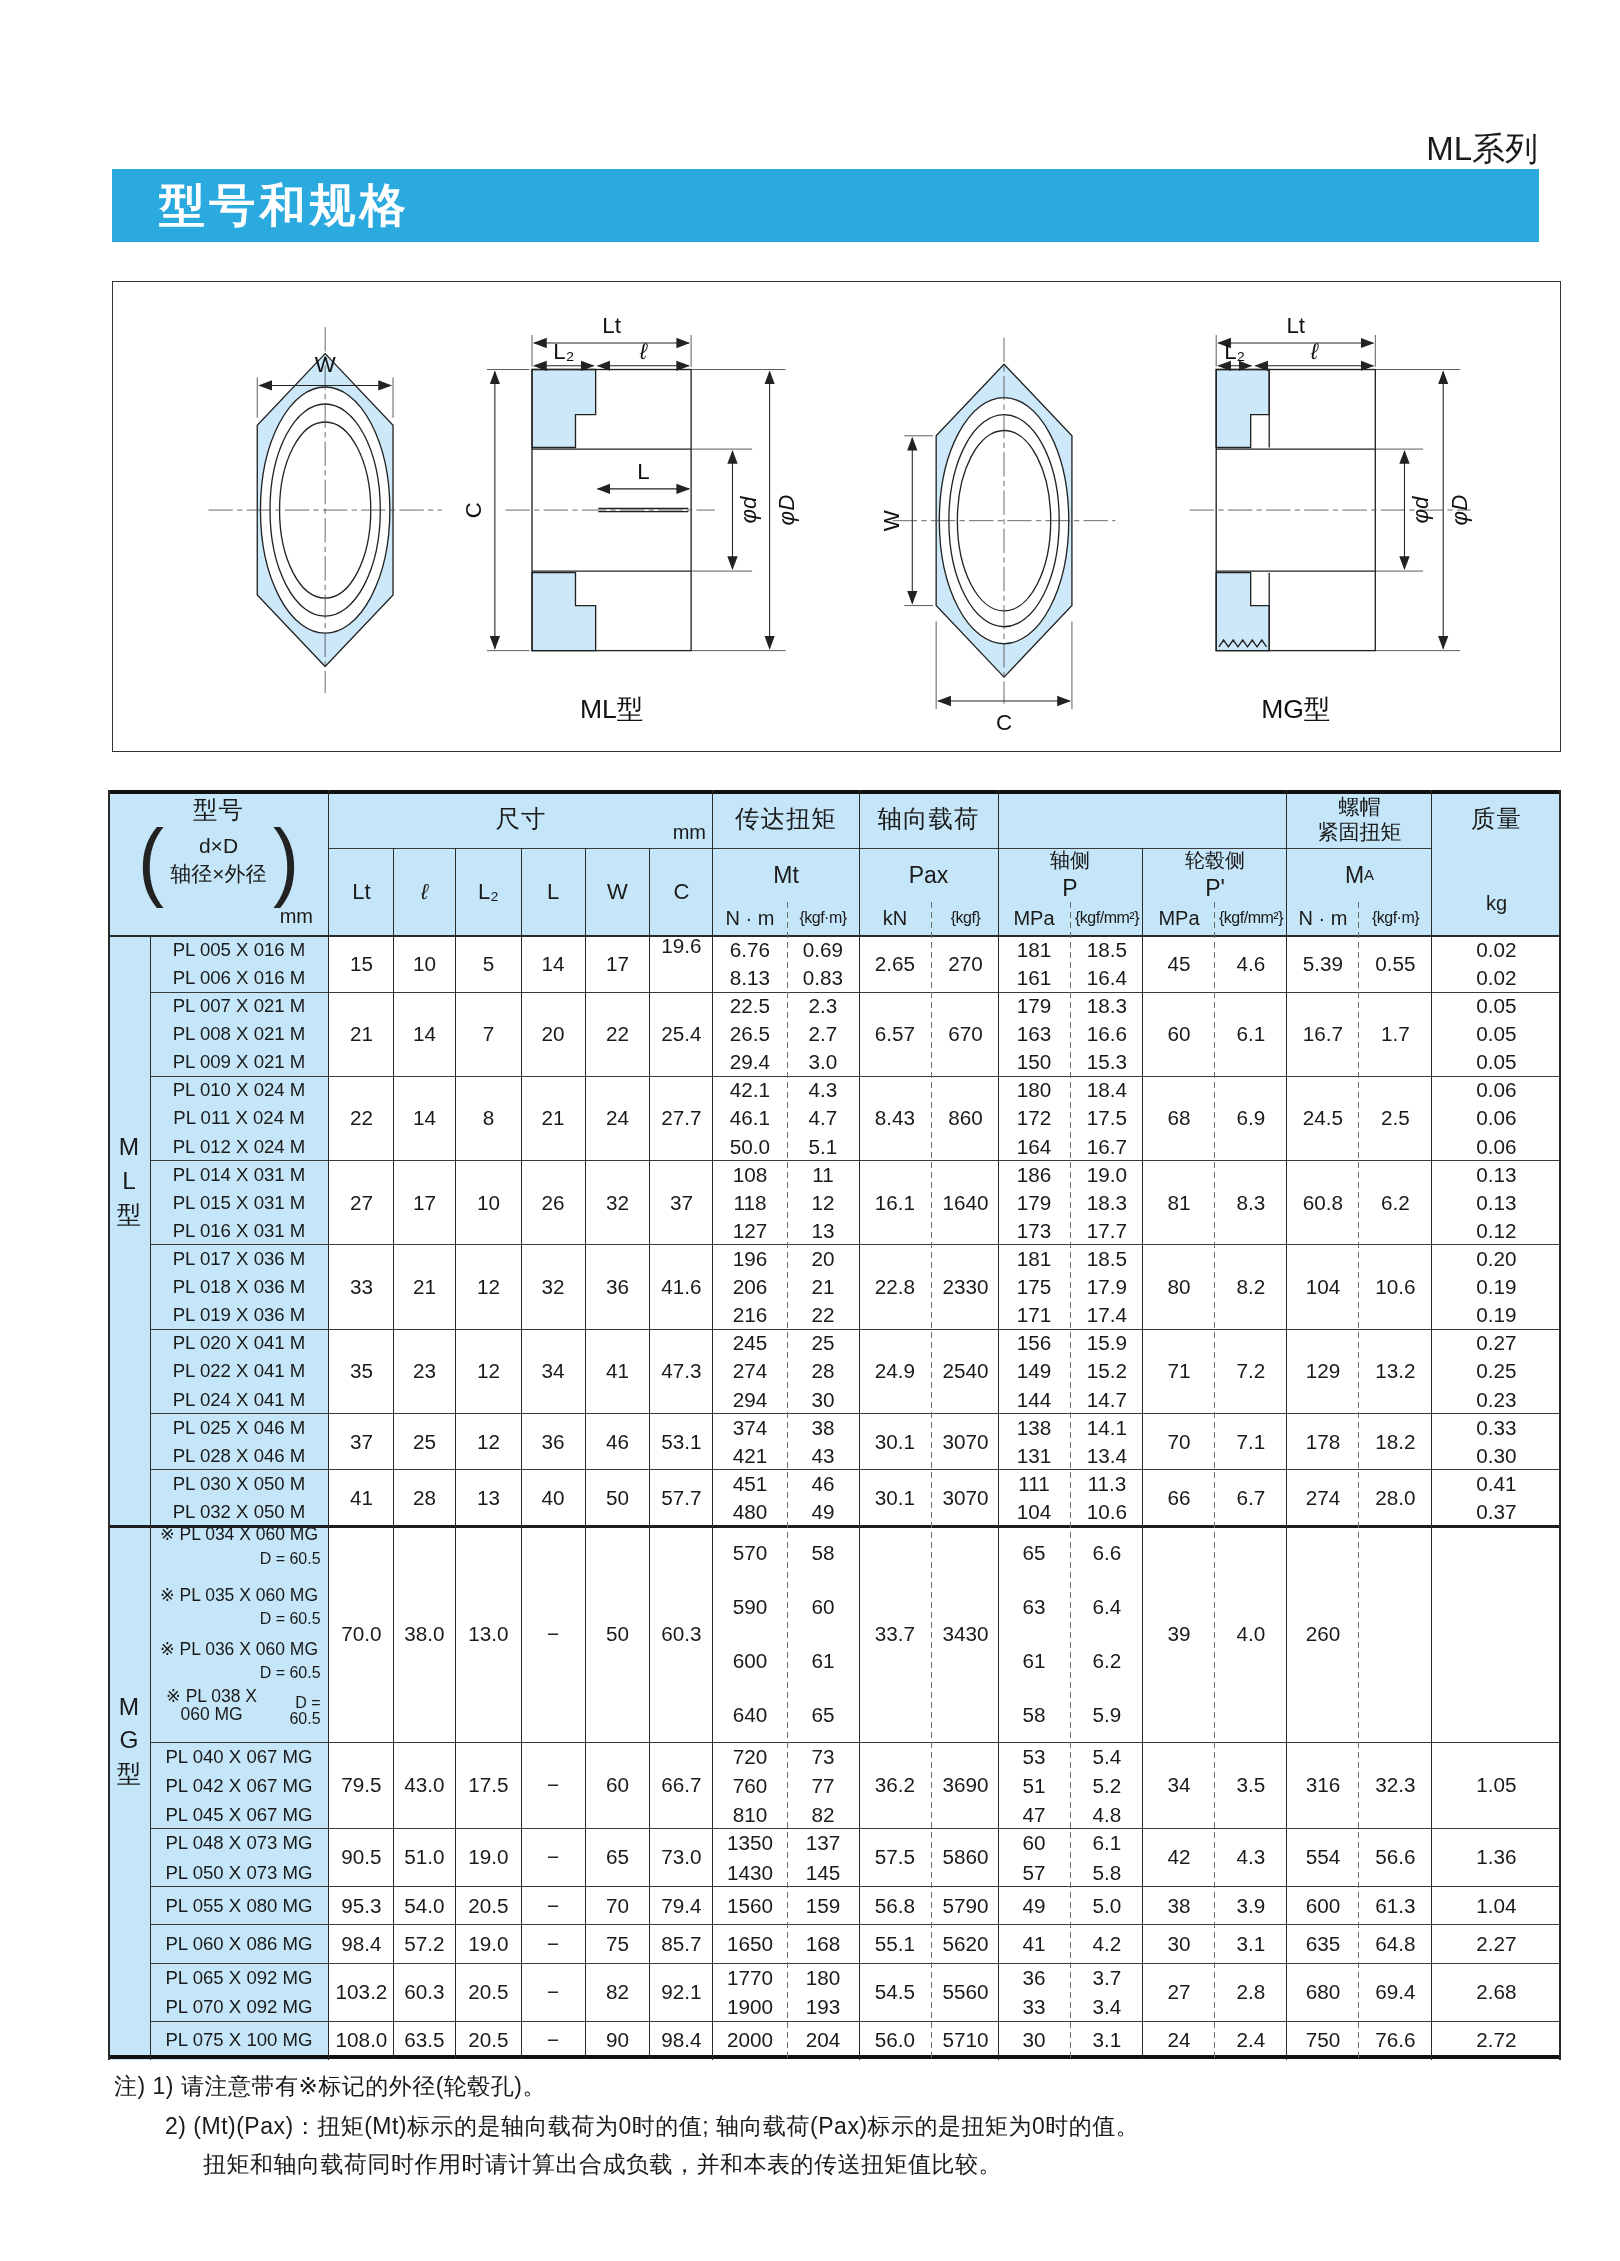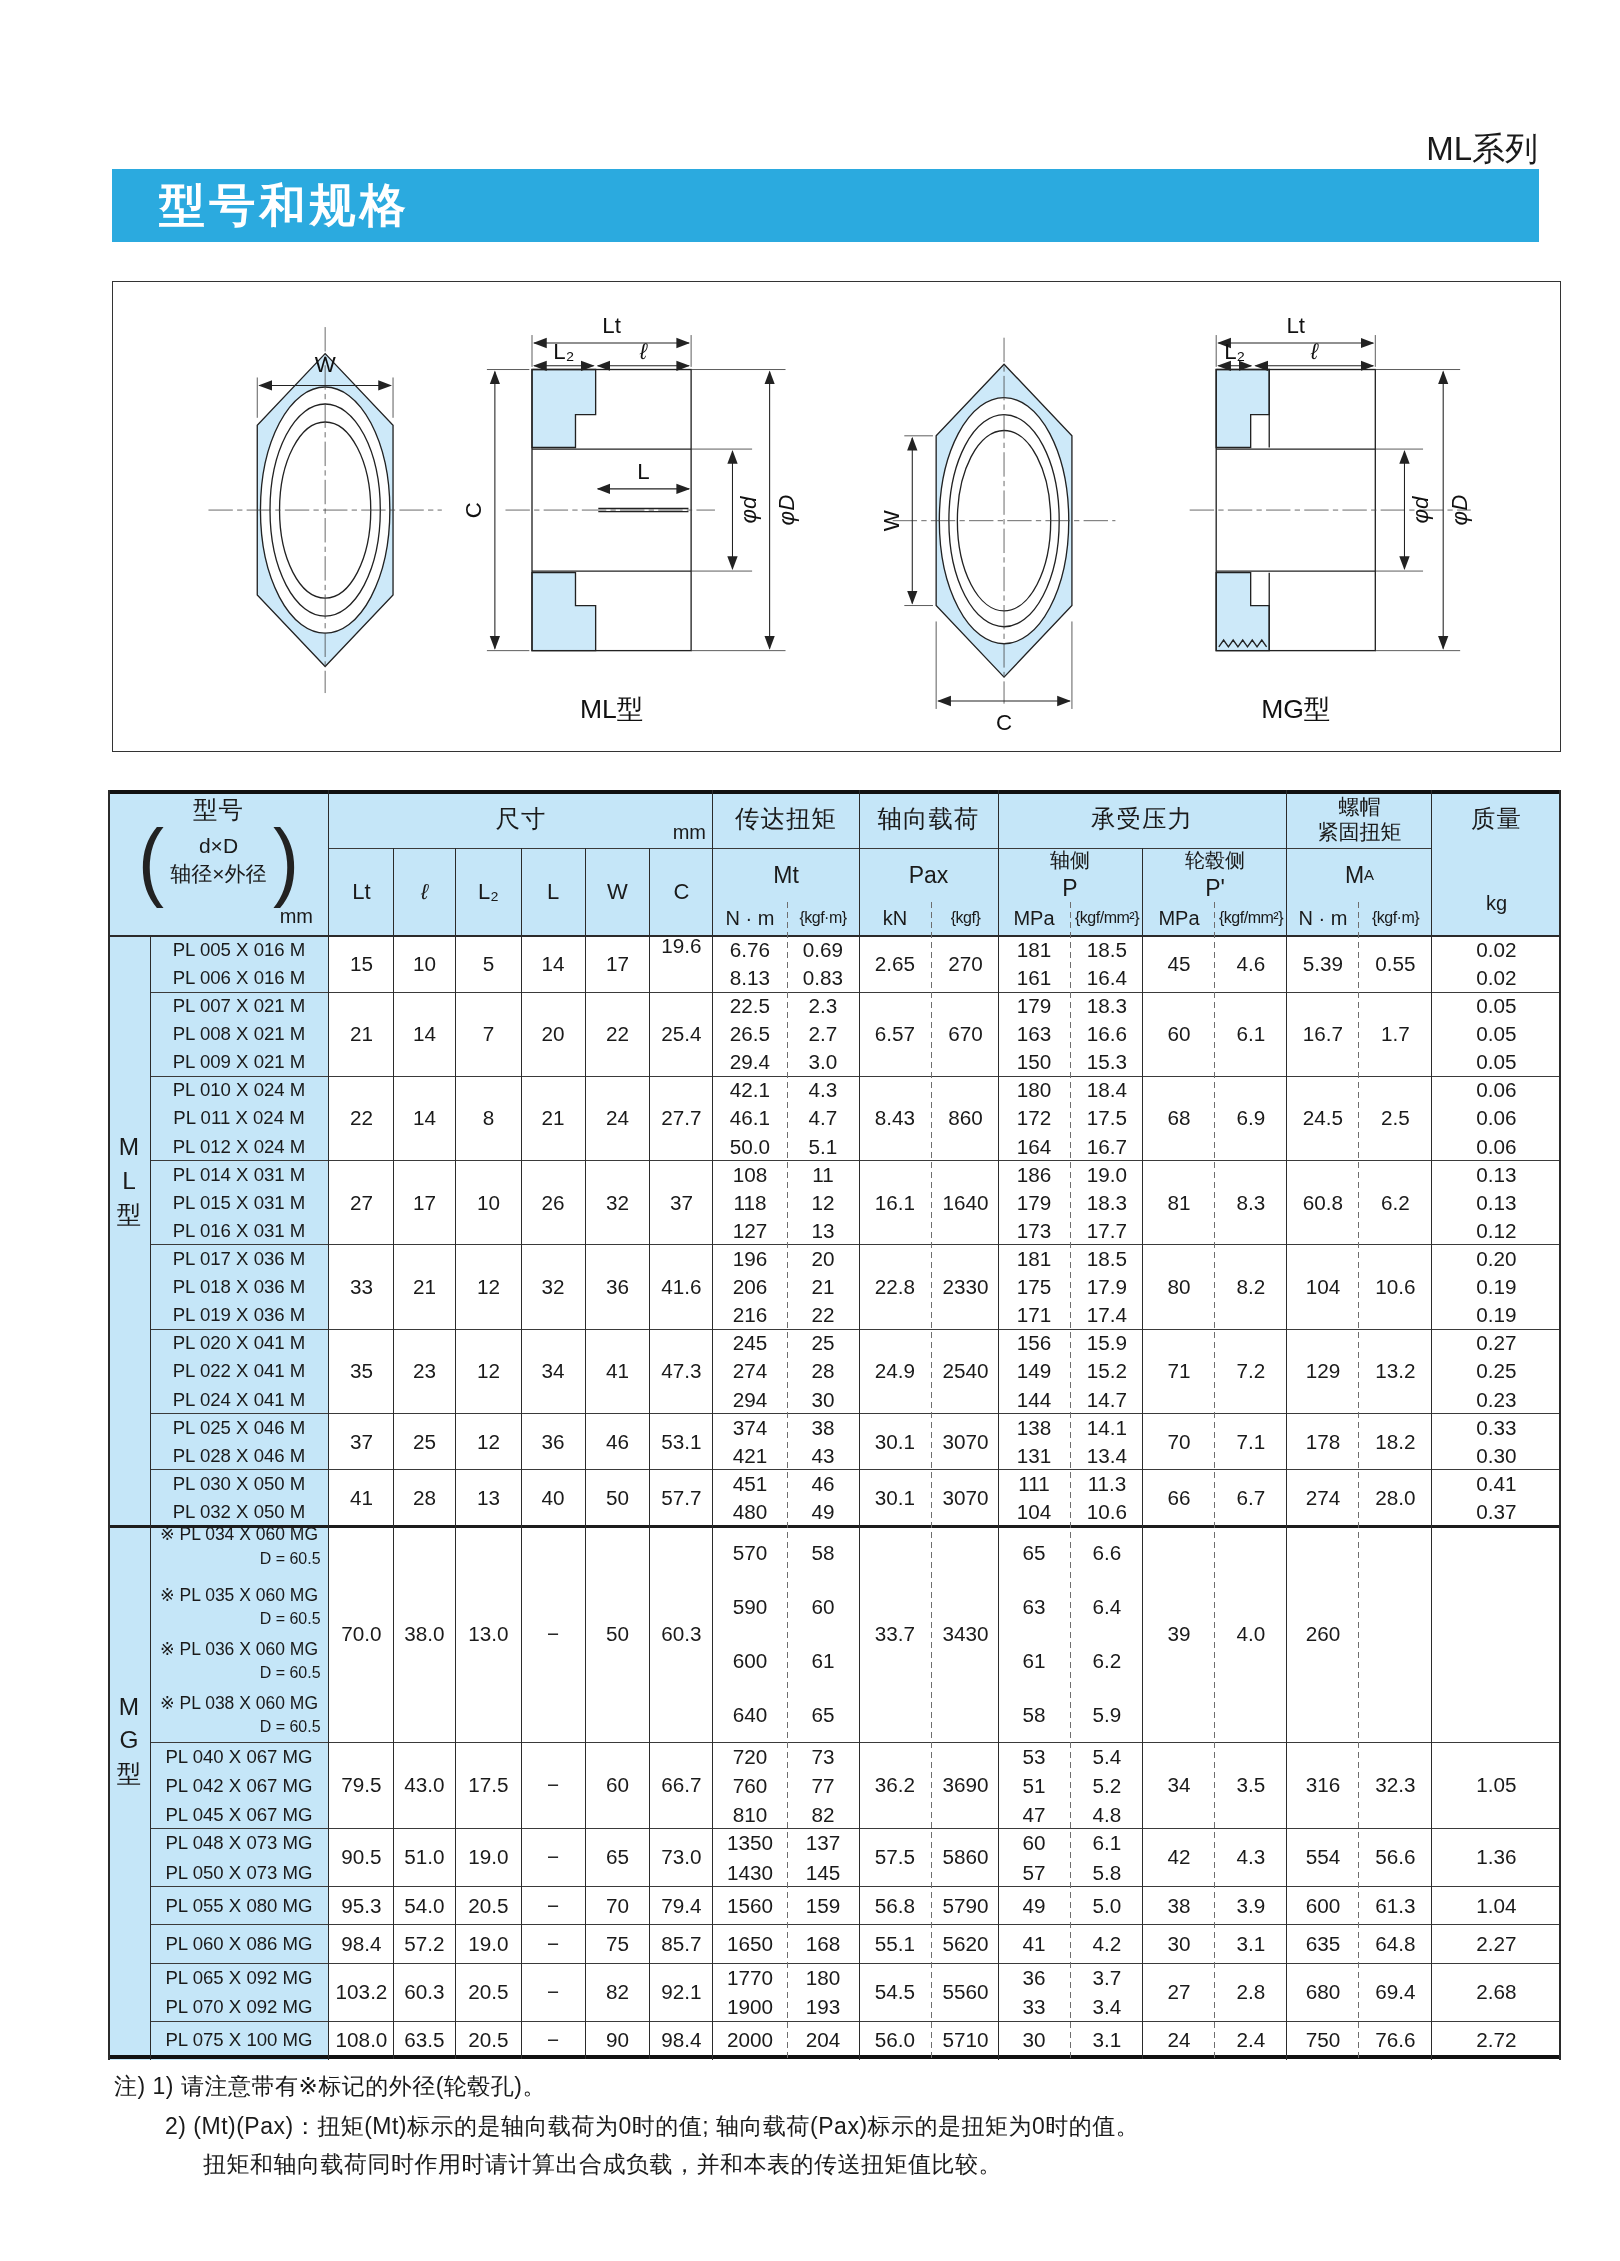--- a/index.html
+++ b/index.html
@@ -192,21 +192,20 @@
   <div class="cell ghead" style="left:605px;top:0;width:146px;height:58px;">传达扭矩</div>
   <div class="cell sym" style="left:605px;top:58px;width:146px;height:54px;">Mt</div>
   <div class="cell unit" style="left:605px;top:112px;width:74px;height:33px;">N · m</div>
   <div class="cell unitb" style="left:679px;top:112px;width:72px;height:33px;">{kgf·m}</div>
 
   <div class="cell ghead" style="left:751px;top:0;width:139px;height:58px;">轴向载荷</div>
   <div class="cell sym" style="left:751px;top:58px;width:139px;height:54px;">Pax</div>
   <div class="cell unit" style="left:751px;top:112px;width:72px;height:33px;">kN</div>
   <div class="cell unitb" style="left:824px;top:112px;width:67px;height:33px;">{kgf}</div>
 
-  <div class="cell ghead" style="left:890px;top:0;width:288px;height:58px;">承受压力</div>
   <div class="cell sublab" style="left:890px;top:58px;width:144px;height:54px;">
     <span style="display:flex;flex-direction:column;gap:1.1px;">
       <span>轴侧</span>
       <span class="sym">P</span>
     </span>
   </div>
   <div class="cell sublab" style="left:1035px;top:58px;width:144px;height:54px;">
     <span style="display:flex;flex-direction:column;align-items:center;gap:1.1px;">
       <span>轮毂侧</span>
       <span class="sym">P'</span>
@@ -484,21 +483,21 @@
       <div class="cell num" style="left: 890px; top: 790px; width: 72px; height: 54px;">63</div>
       <div class="cell num" style="left: 963px; top: 790px; width: 72px; height: 54px;">6.4</div>
       <div class="cell" style="left: 42px; top: 844px; width: 178px; height: 54px; flex-direction: column; justify-content: center; align-items: stretch;">
         <div class="mline">※ PL 036 X 060 MG</div>
         <div class="mline2">D = 60.5</div>
       </div>
       <div class="cell num" style="left: 605px; top: 844px; width: 74px; height: 54px;">600</div>
       <div class="cell num" style="left: 679px; top: 844px; width: 72px; height: 54px;">61</div>
       <div class="cell num" style="left: 890px; top: 844px; width: 72px; height: 54px;">61</div>
       <div class="cell num" style="left: 963px; top: 844px; width: 72px; height: 54px;">6.2</div>
-      <div class="cell" style="left: 42px; top: 898px; width: 178px; height: 54px; flex-direction: column; justify-content: center; align-items: stretch;">
+      <div class="cell" style="left: 42px; top: 898px; width: 178px; height: 54px; flex-direction: row; justify-content: center; align-items: stretch;">
         <div class="mline">※ PL 038 X 060 MG</div>
         <div class="mline2">D = 60.5</div>
       </div>
       <div class="cell num" style="left: 605px; top: 898px; width: 74px; height: 54px;">640</div>
       <div class="cell num" style="left: 679px; top: 898px; width: 72px; height: 54px;">65</div>
       <div class="cell num" style="left: 890px; top: 898px; width: 72px; height: 54px;">58</div>
       <div class="cell num" style="left: 963px; top: 898px; width: 72px; height: 54px;">5.9</div>
       <div class="cell num" style="left: 221px; top: 736px; width: 65px; height: 216px;">70.0</div>
       <div class="cell num" style="left: 285px; top: 736px; width: 63px; height: 216px;">38.0</div>
       <div class="cell num" style="left: 348px; top: 736px; width: 65px; height: 216px;">13.0</div>

